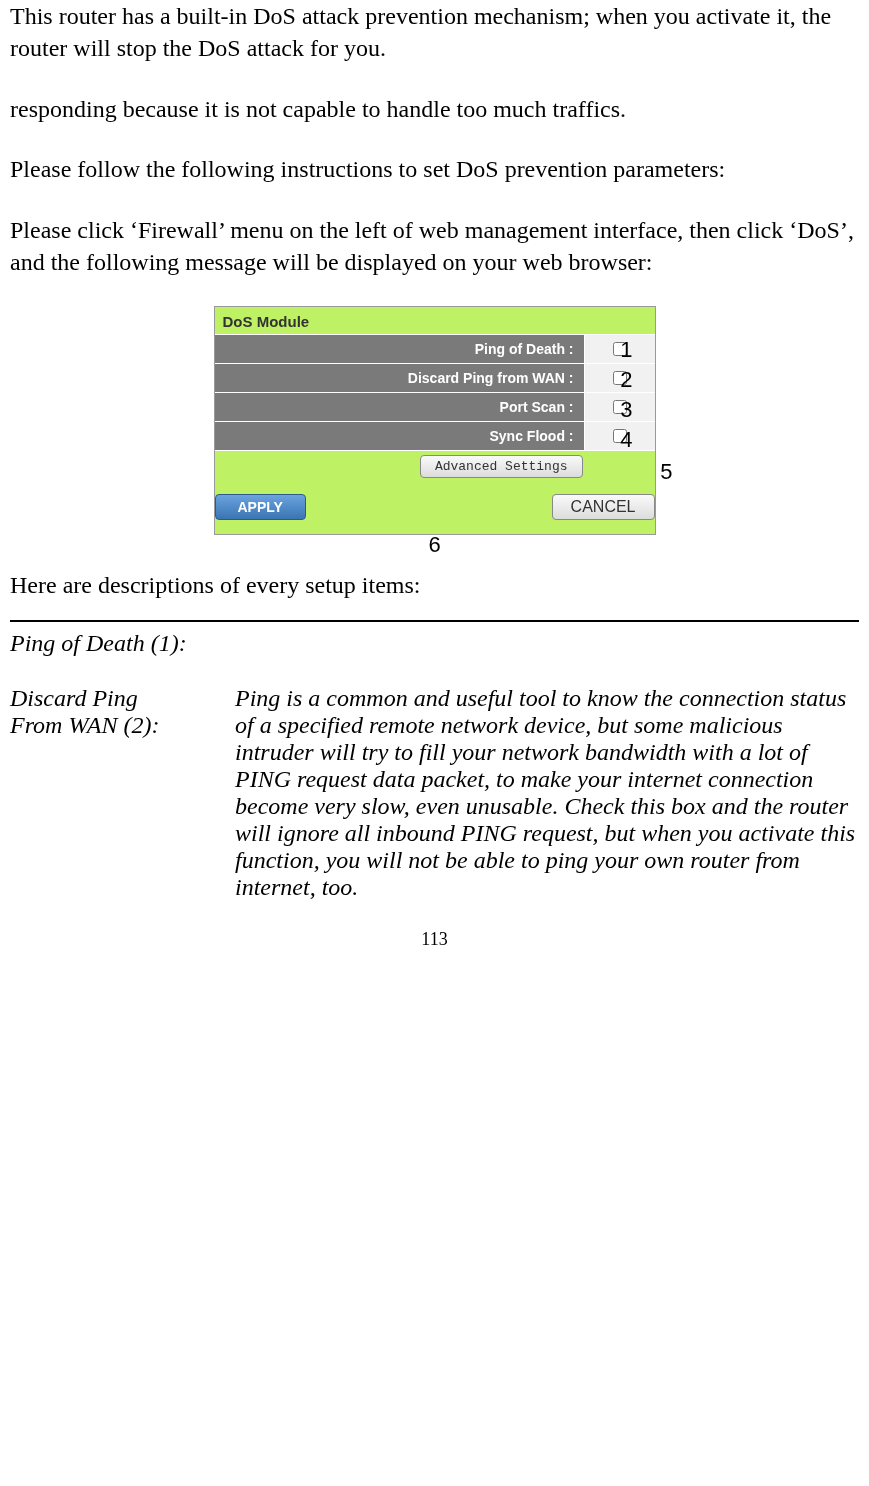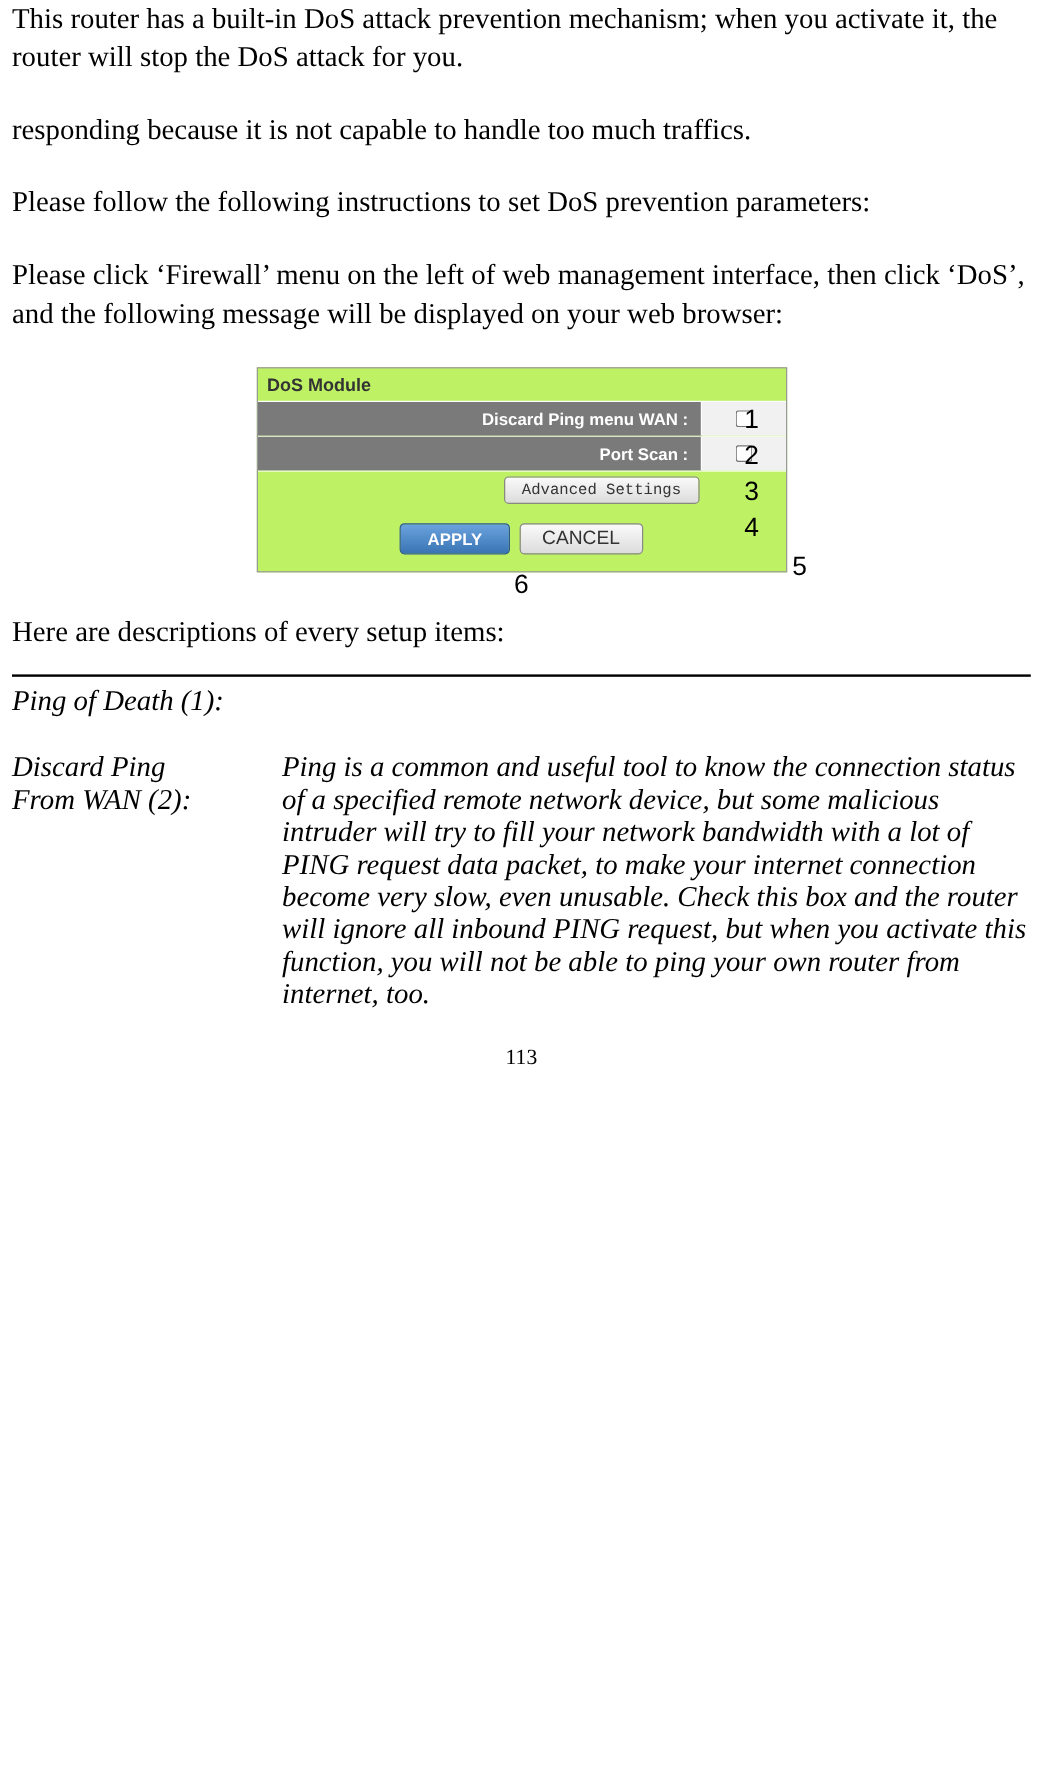--- a/index.html
+++ b/index.html
@@ -75,21 +75,21 @@
       font-family: Liberation Mono, monospace;
       font-size: 13px;
       padding: 3px 14px;
       border: 1px solid #888;
       border-radius: 4px;
       background: linear-gradient(#fafafa, #dcdcdc);
       color: #333;
     }
     .apply-row {
       display: flex;
-      justify-content: center;
+      justify-content: space-between;
       gap: 8px;
       padding: 12px 0 14px 0;
     }
     .apply-button {
       font-family: Arial, sans-serif;
       font-size: 14px;
       font-weight: bold;
       color: #fff;
       padding: 4px 22px;
       border: 1px solid #2b5a8c;
@@ -150,35 +150,47 @@
 <div class="page">
   <p class="para">This router has a built-in DoS attack prevention mechanism; when you activate it, the router will stop the DoS attack for you.</p>
   <p class="para">responding because it is not capable to handle too much traffics.</p>
   <p class="para">Please follow the following instructions to set DoS prevention parameters:</p>
   <p class="para">Please click ‘Firewall’ menu on the left of web management interface, then click ‘DoS’, and the following message will be displayed on your web browser:</p>
 
   <div class="screenshot-container">
     <div class="dos-module">
       <div class="dos-title">DoS Module</div>
 
-
-      <div class="dos-row">
-        <div class="dos-label">Discard Ping menu WAN :</div>
+      <div class="dos-row">
+        <div class="dos-label">Ping of Death :</div>
+        <div class="dos-checkbox-cell">
+          <input type="checkbox" style="">
+        </div>
+      </div>
+
+      <div class="dos-row">
+        <div class="dos-label">Discard Ping from WAN :</div>
         <div class="dos-checkbox-cell">
           <input type="checkbox" style="">
         </div>
       </div>
 
       <div class="dos-row">
         <div class="dos-label">Port Scan :</div>
         <div class="dos-checkbox-cell">
           <input type="checkbox" style="">
         </div>
       </div>
 
+      <div class="dos-row">
+        <div class="dos-label">Sync Flood :</div>
+        <div class="dos-checkbox-cell">
+          <input type="checkbox" style="">
+        </div>
+      </div>
 
       <div class="adv-row">
         <button class="adv-button">Advanced Settings</button>
       </div>
 
       <div class="apply-row">
         <button class="apply-button">APPLY</button>
         <button class="cancel-button">CANCEL</button>
       </div>
 

